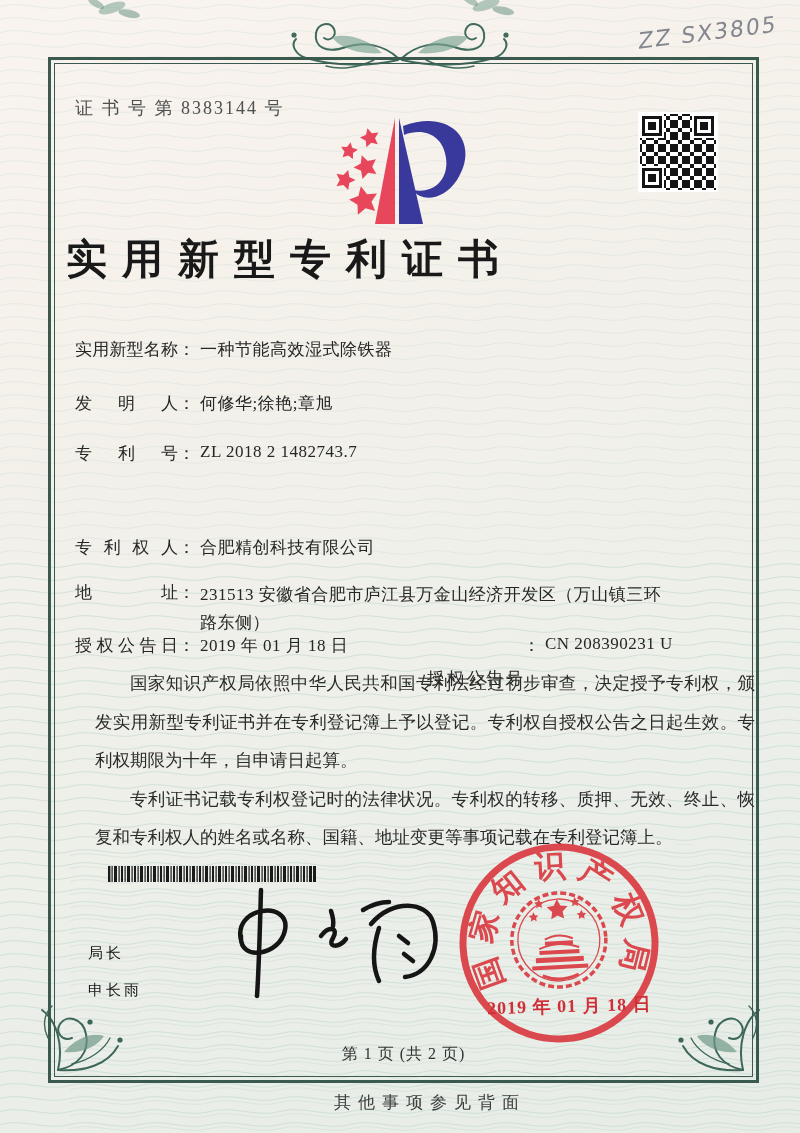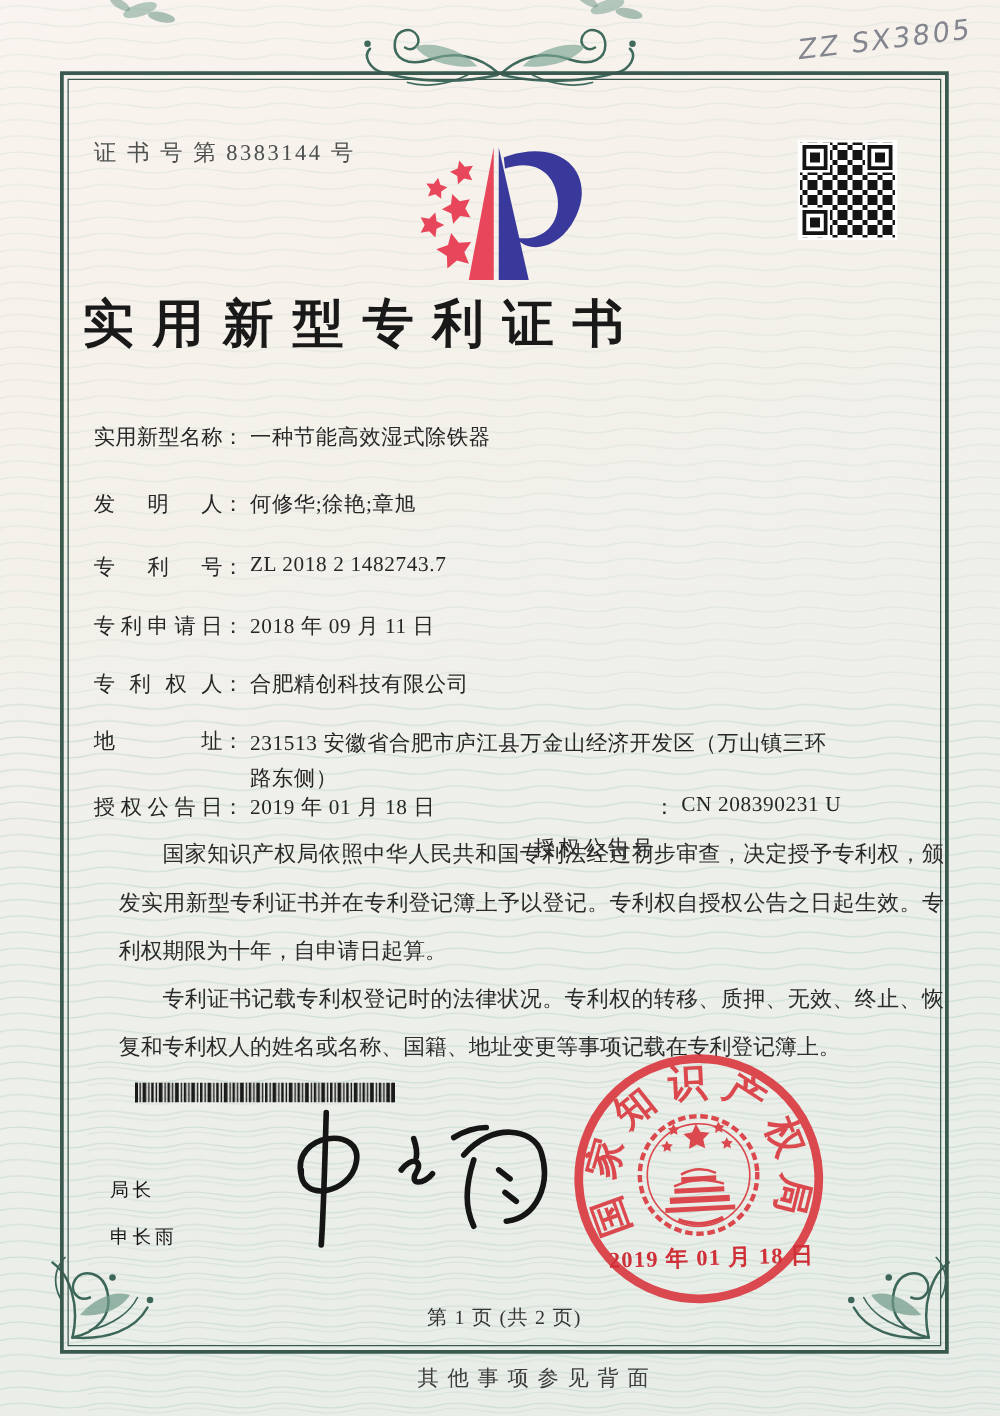--- a/index.html
+++ b/index.html
@@ -9,21 +9,21 @@
     font-family:"Liberation Serif","DejaVu Serif",serif;color:#222;
   }
   .waves{position:absolute;left:0;top:0;width:800px;height:1133px;pointer-events:none;}
   .ornaments{position:absolute;left:0;top:0;width:800px;height:1133px;pointer-events:none;}
   .handwritten{
     position:absolute;left:638px;top:20px;font-family:"DejaVu Sans",sans-serif;
     font-size:22px;color:#83858f;transform:rotate(-7deg) skewX(-10deg);letter-spacing:2px;white-space:nowrap;
   }
   .frame{position:absolute;left:48px;top:57px;width:705px;height:1020px;border:3px solid #3a5a50;}
   .frame-inner{position:absolute;inset:3px;border:1px solid #3a5a50;pointer-events:none;}
-  .cert-no{position:absolute;left:24px;top:50px;font-size:18px;letter-spacing:2px;color:#4d504f;}
+  .cert-no{position:absolute;left:24px;top:36px;font-size:18px;letter-spacing:2px;color:#4d504f;}
   .logo{position:absolute;left:282px;top:46px;width:140px;height:130px;}
   .qr{position:absolute;left:587px;top:52px;width:80px;height:80px;}
   .title{position:absolute;left:0;top:172px;width:100%;margin:0;text-align:left;
     font-size:41px;font-weight:700;letter-spacing:15px;color:#191919;text-indent:15px;}
   .row{position:absolute;left:24px;font-size:17px;color:#262626;white-space:nowrap;}
   .row .lab{display:inline-block;width:103px;text-align:justify;text-align-last:justify;vertical-align:top;}
   .row .colon{display:inline-block;vertical-align:top;}
   .row .val{display:inline-block;margin-left:5px;vertical-align:top;letter-spacing:.5px;}
   .row.addr{white-space:normal;}
   .row.addr .val{width:478px;line-height:28px;}
@@ -144,23 +144,20 @@
 
     <div class="row" style="top:278px">
       <span class="lab">实用新型名称</span><span class="colon">：</span><span class="val">一种节能高效湿式除铁器</span>
     </div>
     <div class="row" style="top:332px">
       <span class="lab">发明人</span><span class="colon">：</span><span class="val">何修华;徐艳;章旭</span>
     </div>
     <div class="row" style="top:382px">
       <span class="lab">专利号</span><span class="colon">：</span><span class="val">ZL 2018 2 1482743.7</span>
     </div>
-    <div class="row" style="top:429px">
-      <span class="lab">专利申请日</span><span class="colon">：</span><span class="val">2018 年 09 月 11 日</span>
-    </div>
     <div class="row" style="top:476px">
       <span class="lab">专利权人</span><span class="colon">：</span><span class="val">合肥精创科技有限公司</span>
     </div>
     <div class="row addr" style="top:521px">
       <span class="lab">地址</span><span class="colon">：</span><span class="val">231513 安徽省合肥市庐江县万金山经济开发区（万山镇三环路东侧）</span>
     </div>
     <div class="row" style="top:574px">
       <span>
         <span class="lab">授权公告日</span><span class="colon">：</span><span class="val">2019 年 01 月 18 日</span>
       </span>

